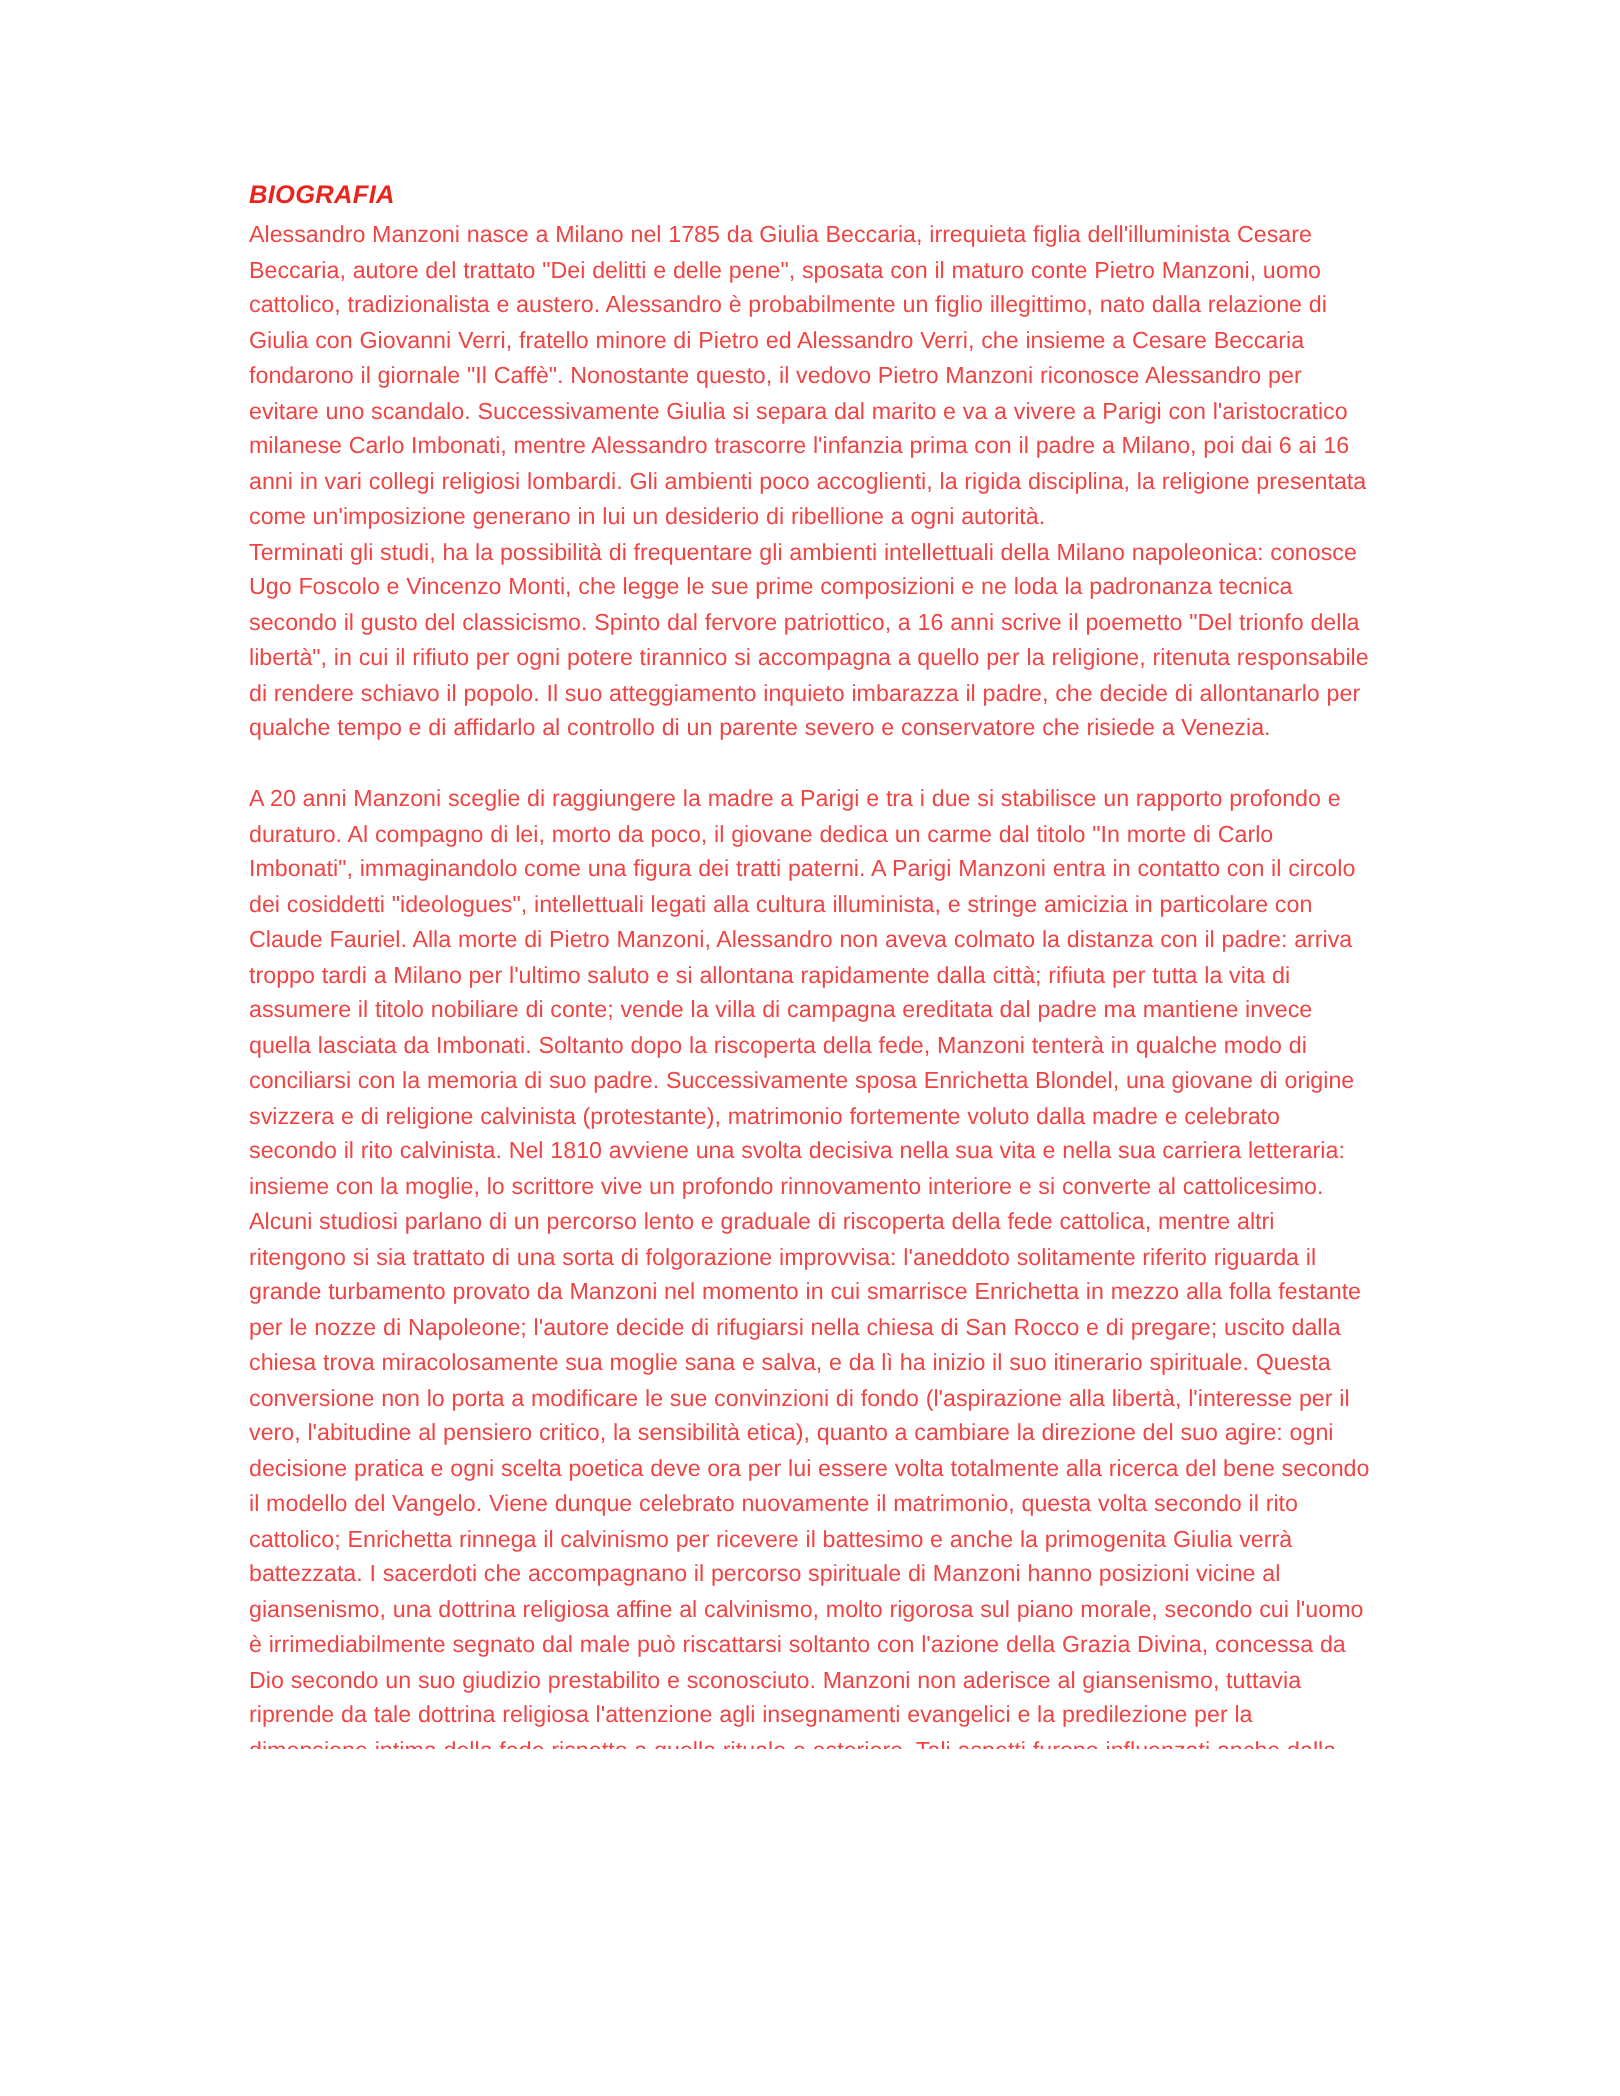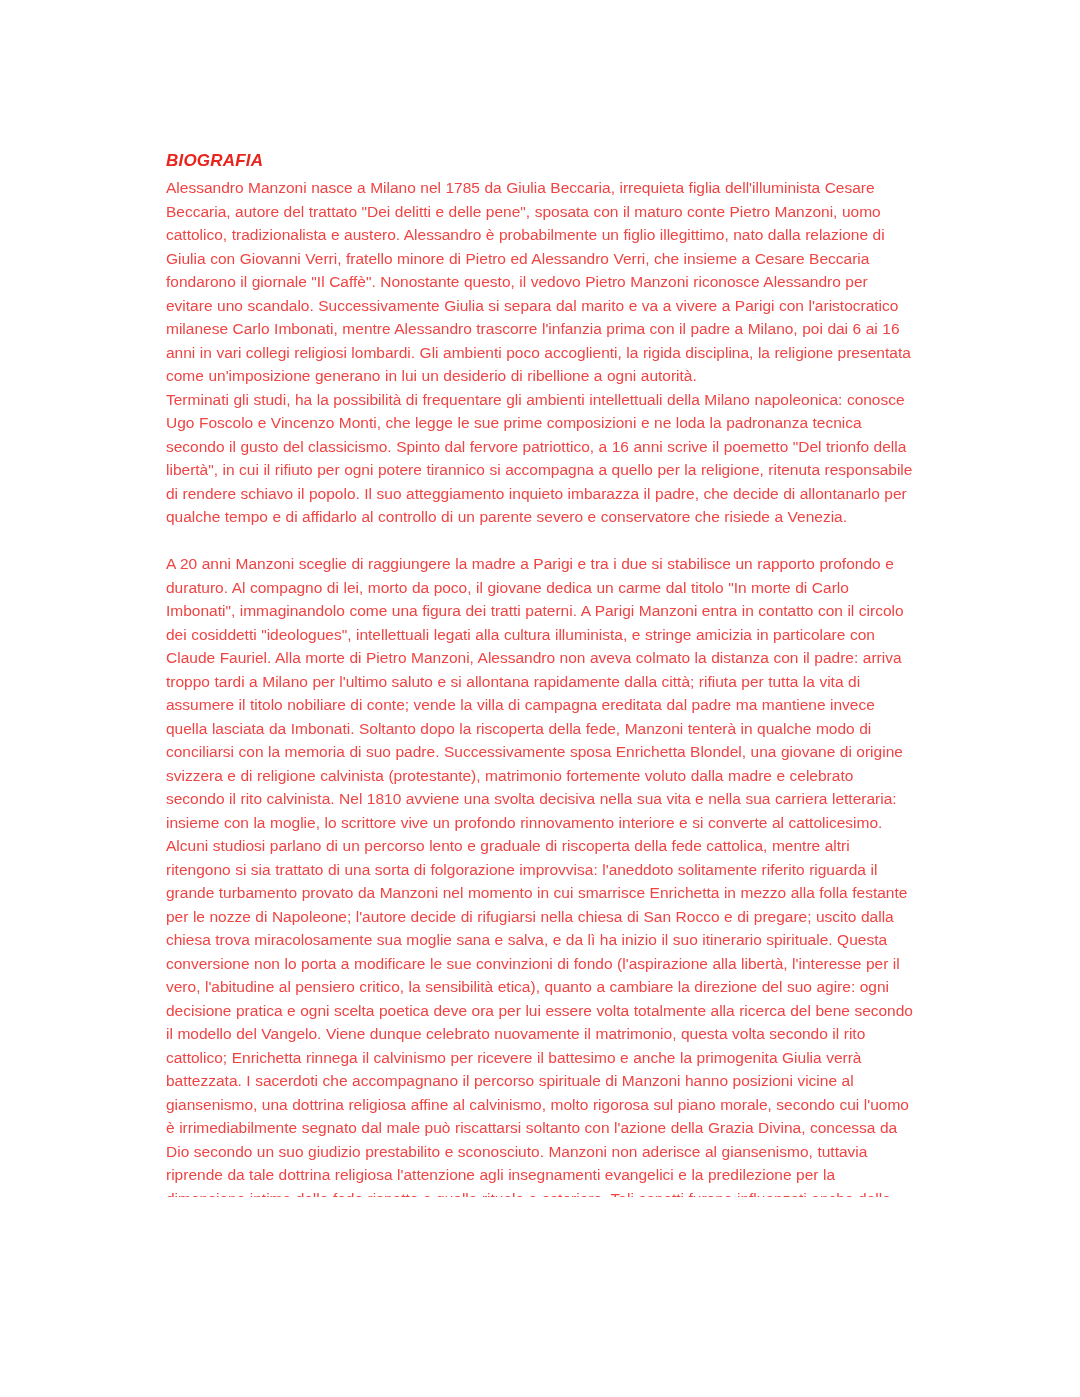--- a/index.html
+++ b/index.html
@@ -8,21 +8,20 @@
     padding: 0;
     background: #ffffff;
   }
   .page {
     position: relative;
     width: 1080px;
     height: 1166px;
     background: #ffffff;
     overflow: hidden;
     font-family: "Liberation Sans", sans-serif;
-    margin-top: 31px;
   }
   .content {
     position: absolute;
     left: 166px;
     top: 118px;
     width: 750px;
   }
   .doc-title {
     margin: 0 0 4px 0;
     font-size: 17px;

